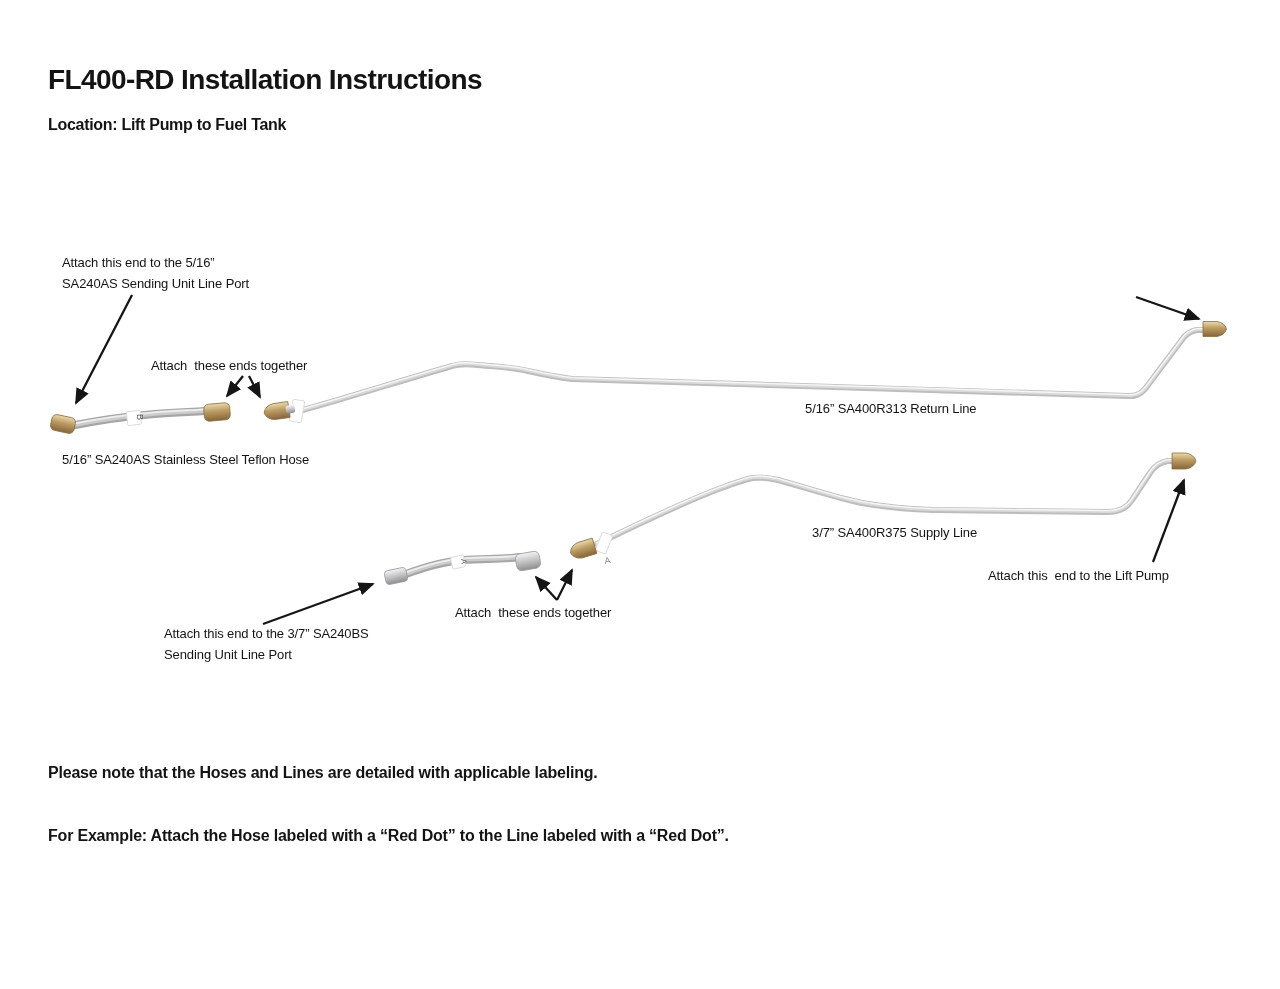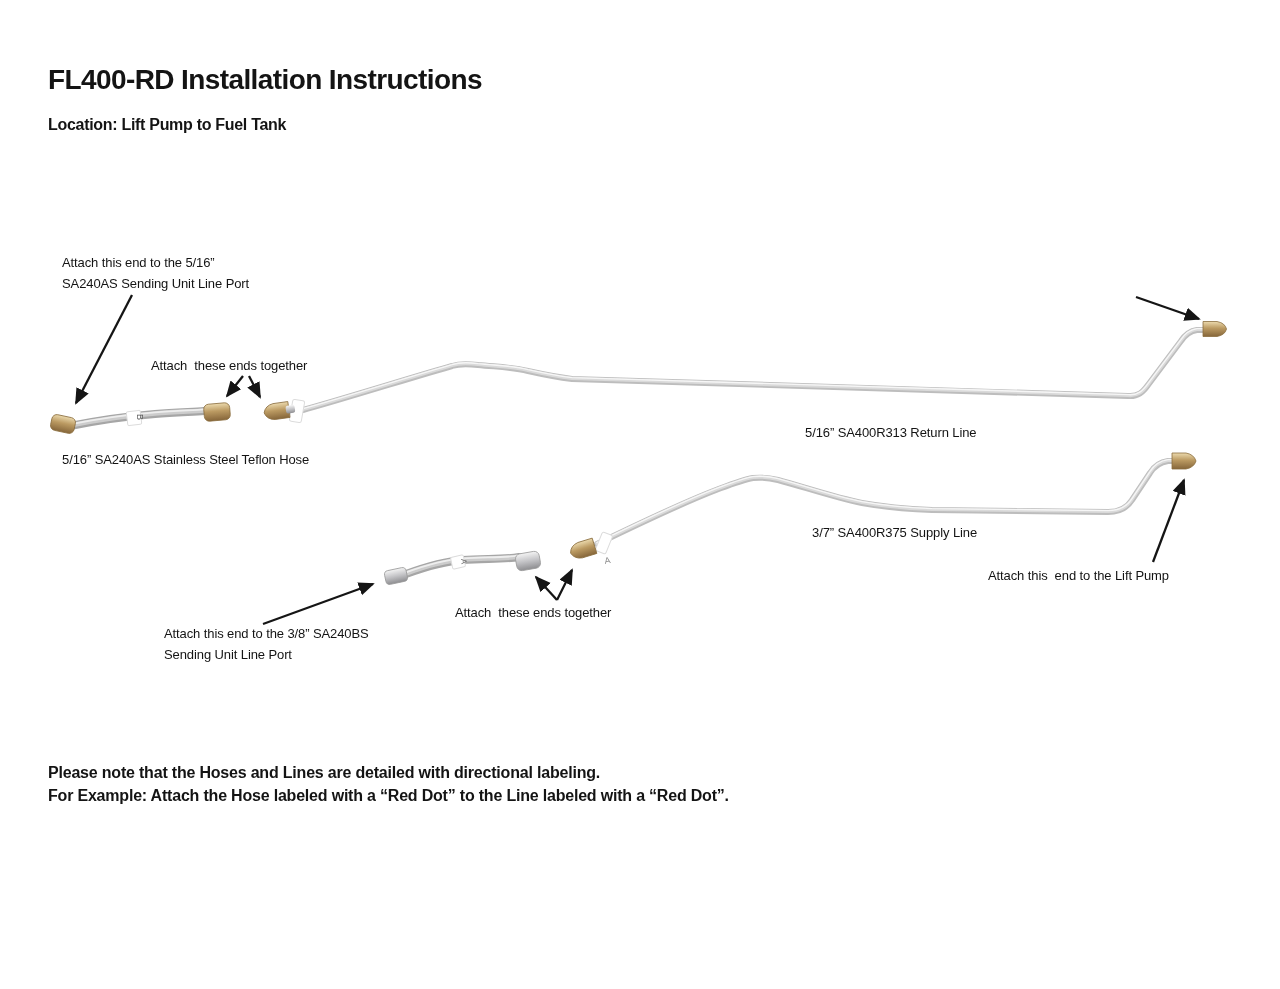--- a/index.html
+++ b/index.html
@@ -115,24 +115,24 @@
     <path class="arrow" marker-end="url(#ah)" d="M1136,297 L1199,319"></path>
     <path class="arrow" marker-end="url(#ah)" d="M1153,562 L1184,480"></path>
     <path class="arrow" marker-end="url(#ah)" d="M557,600 L536,577"></path>
     <path class="arrow" marker-end="url(#ah)" d="M557,600 L572,570"></path>
     <path class="arrow" marker-end="url(#ah)" d="M263,624 L373,584"></path>
   </svg>
 
   <div class="t ann" style="left:62px;top:252px;">Attach this end to the 5/16”
 SA240AS Sending Unit Line Port</div>
   <div class="t ann" style="left:151px;top:355px;">Attach  these ends together</div>
-  <div class="t ann" style="left:805px;top:398px;margin-top:24px;">5/16” SA400R313 Return Line</div>
+  <div class="t ann" style="left:805px;top:398px;">5/16” SA400R313 Return Line</div>
   <div class="t ann" style="left:62px;top:449px;">5/16” SA240AS Stainless Steel Teflon Hose</div>
   <div class="t ann" style="left:812px;top:522px;">3/7” SA400R375 Supply Line</div>
   <div class="t ann" style="left:988px;top:565px;">Attach this  end to the Lift Pump</div>
   <div class="t ann" style="left:455px;top:602px;">Attach  these ends together</div>
-  <div class="t ann" style="left:164px;top:623px;">Attach this end to the 3/8” SA240BS
+  <div class="t ann" style="left:164px;top:623px;">Attach this end to the 3/7” SA240BS
 Sending Unit Line Port</div>
 
-  <div class="t note" style="left:48px;top:761px;">Please note that the Hoses and Lines are detailed with directional labeling.</div>
-  <div class="t note" style="left:48px;top:784px;">For Example: Attach the Hose labeled with a “Red Dot” to the Line labeled with a “Red Dot”.</div>
+  <div class="t note" style="left:48px;top:761px;">Please note that the Hoses and Lines are detailed with applicable labeling.</div>
+  <div class="t note" style="left:48px;top:824px;">For Example: Attach the Hose labeled with a “Red Dot” to the Line labeled with a “Red Dot”.</div>
 
 </div>
 
 </body></html>

